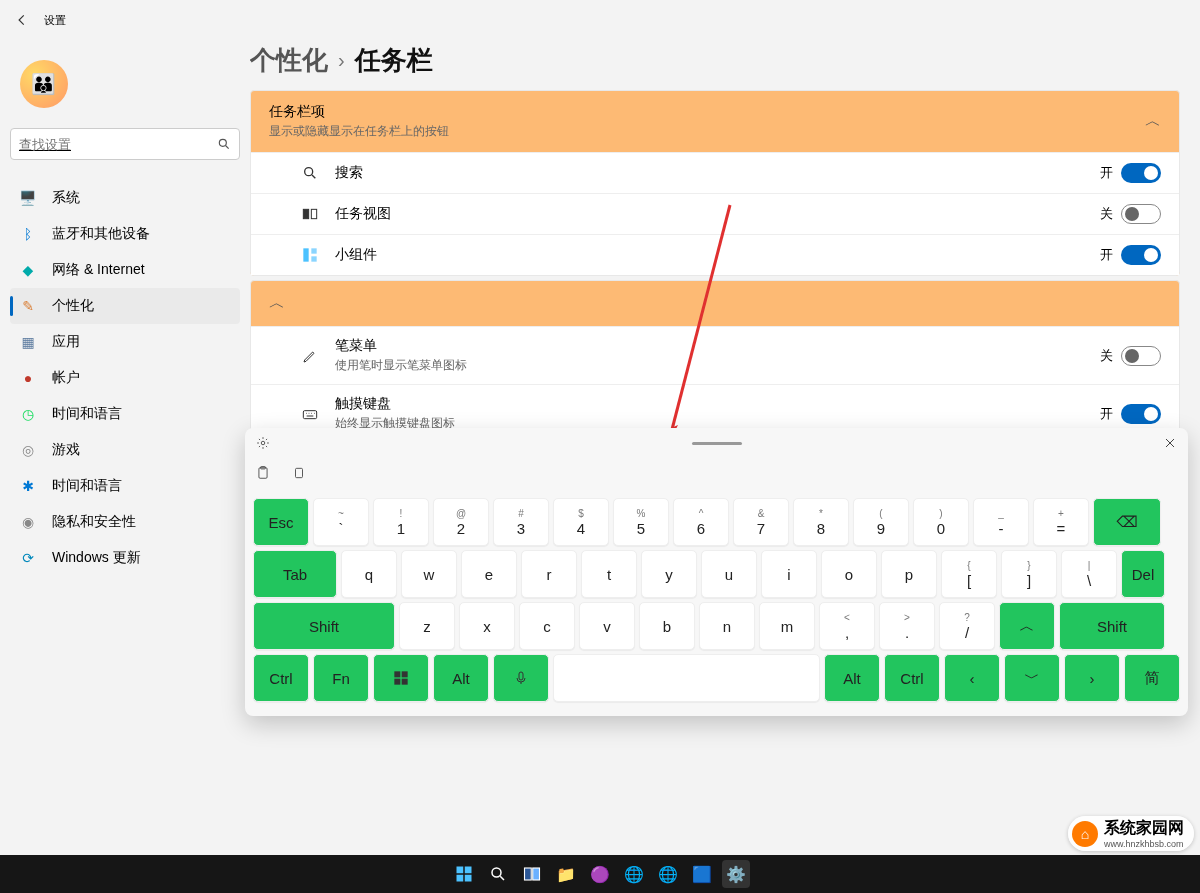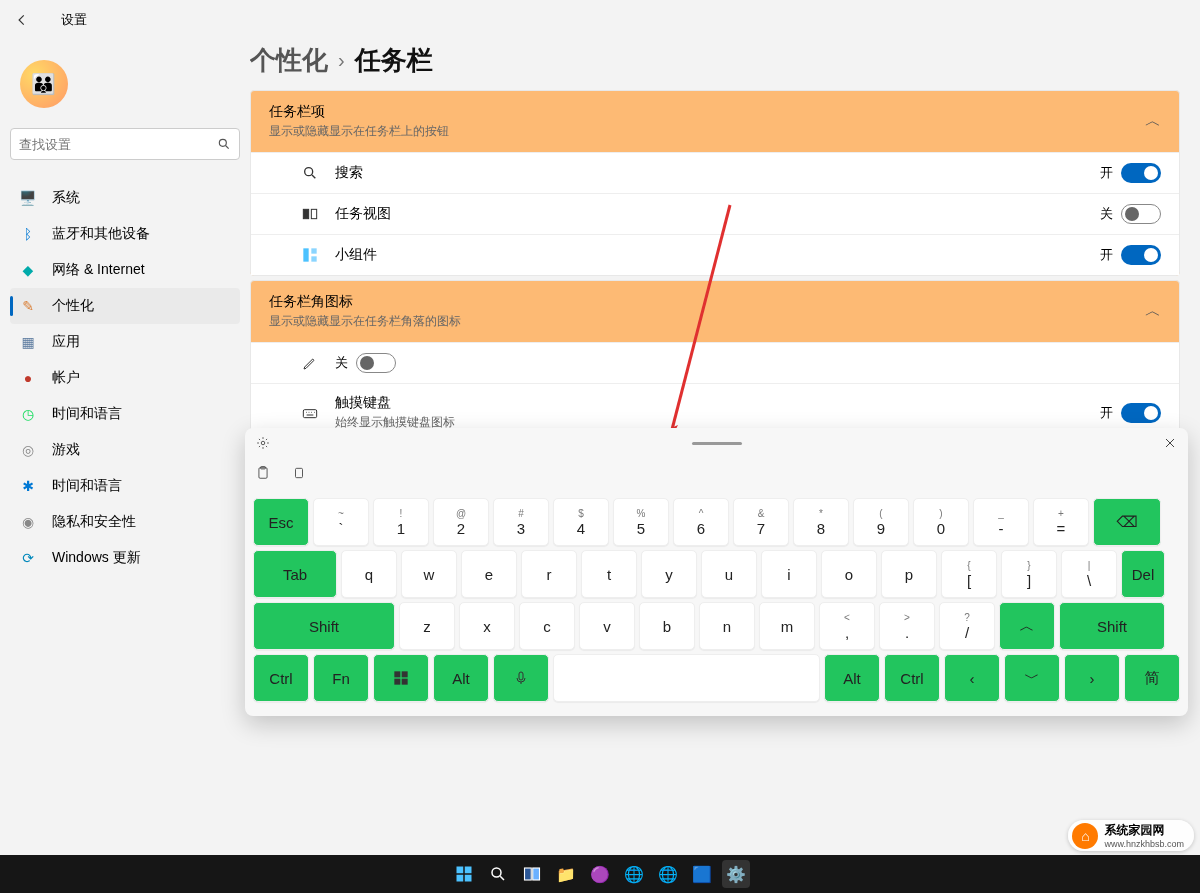--- a/index.html
+++ b/index.html
@@ -1,28 +1,28 @@
 <!DOCTYPE html>
 <html><head>
 <meta charset="utf-8">
 <style>
   * { box-sizing: border-box; margin: 0; padding: 0; font-family: "Segoe UI", "Microsoft YaHei", sans-serif; }
   body { width: 1200px; height: 893px; background: #f3f3f3; overflow: hidden; position: relative; }
 
   
   .header { display: flex; align-items: center; height: 40px; padding: 0 10px; }
   .back-arrow { width: 24px; height: 24px; display:flex;align-items:center;justify-content:center; cursor:pointer;}
-  .header-title { font-size: 13px; margin-left: 27px; }
+  .header-title { font-size: 11px; margin-left: 10px; }
 
   .content-wrap { display: flex; height: calc(100% - 40px - 38px); }
 
   
   .sidebar { width: 250px; padding: 10px; }
   .avatar { width: 48px; height: 48px; border-radius: 50%; margin: 10px 0 20px 10px; background: radial-gradient(circle at 30% 30%, #ffd966, #ff9966); display:flex;align-items:center;justify-content:center;font-size:20px;}
-  .search-box { display:flex;align-items:center; background:#fff; border:1px solid #ccc; border-radius:4px; height:32px; padding:10px 8px; margin-bottom:20px;}
+  .search-box { display:flex;align-items:center; background:#fff; border:1px solid #ccc; border-radius:4px; height:32px; padding:10px 8px; margin-bottom:20px;text-decoration:underline;}
   .search-box input { border:none; outline:none; flex:1; font-size:13px; background:transparent;}
   .search-icon-sm { width:14px;height:14px; display:flex;align-items:center;justify-content:center; color:#555;}
   .nav-item { display:flex; align-items:center; height:36px; padding:0 10px; border-radius:4px; font-size:14px; cursor:pointer; position:relative;}
   .nav-item.active { background:#eaeaea; }
   .nav-item.active::before { content:''; position:absolute; left:0; top:8px; bottom:8px; width:3px; background:#0067c0; border-radius:2px;}
   .nav-icon { width:16px; height:16px; margin-right:16px; display:inline-flex; align-items:center; justify-content:center; font-size:14px;}
 
   
   .main { flex:1; padding: 0 20px 0 0; overflow:hidden;}
   .breadcrumb { display:flex; align-items:center; gap:10px; height:40px; margin-bottom:10px;}
@@ -67,21 +67,21 @@
   .space { flex:1;}
 
   
   .taskbar { position:absolute; bottom:0; left:0; right:0; height:38px; background:#161616; display:flex; align-items:center; justify-content:center; gap:6px;}
   .tb-item { width:28px; height:28px; border-radius:4px; display:flex; align-items:center; justify-content:center; cursor:pointer; font-size:16px;}
   .tb-item.hl { background:#333;}
 
   
   .watermark { position:absolute; right:6px; bottom:42px; display:flex; align-items:center; gap:6px; background:rgba(255,255,255,.9); border-radius:18px; padding:2px 10px 2px 4px; box-shadow:0 1px 4px rgba(0,0,0,.2);}
   .wm-ico { width:26px;height:26px; border-radius:50%; background:#ff7a00; display:flex;align-items:center;justify-content:center; color:#fff; font-size:14px;}
-  .wm-txt .l1 { font-size:12px; font-weight:600;}
+  .wm-txt .l1 { font-size:16px; font-weight:600;}
   .wm-txt .l2 { font-size:9px; color:#555;}
 </style>
 </head>
 <body>
 
 <div class="header">
   <div class="back-arrow">
     <svg width="14" height="14" viewBox="0 0 24 24">
         <path d="M15 4l-8 8 8 8" stroke="#333" stroke-width="2" fill="none"></path>
       </svg>
@@ -210,32 +210,32 @@
 
       </div>
       <span class="toggle-label">开</span>
       <div class="toggle on">
               <div class="knob"></div>
             </div>
     </div>
         </div>
         <div class="panel">
           <div class="panel-header">
-      <div class="panel-header-text">
-        <div class="ptitle">任务栏角图标</div>
-        <div class="psub">显示或隐藏显示在任务栏角落的图标</div>
-      </div>
       <span class="chev">︿</span>
     </div>
           <div class="row">
       <span class="row-icon">
               <svg width="16" height="16" viewBox="0 0 24 24">
                 <path d="M3 21l3-1 12-12-2-2L4 18l-1 3z" stroke="#333" stroke-width="1.5" fill="none"></path>
               </svg>
             </span>
+      <div class="row-text">
+        <div class="rtitle">笔菜单</div>
+        <div class="rsub">使用笔时显示笔菜单图标</div>
+      </div>
       <span class="toggle-label">关</span>
       <div class="toggle off">
               <div class="knob"></div>
             </div>
     </div>
           <div class="row">
       <span class="row-icon">
               <svg width="16" height="16" viewBox="0 0 24 24">
                 <rect x="2" y="7" width="20" height="12" rx="2" stroke="#333" stroke-width="1.5" fill="none"></rect>
                 <path d="M6 11h1M10 11h1M14 11h1M18 11h1M7 15h10" stroke="#333" stroke-width="1.5"></path>

